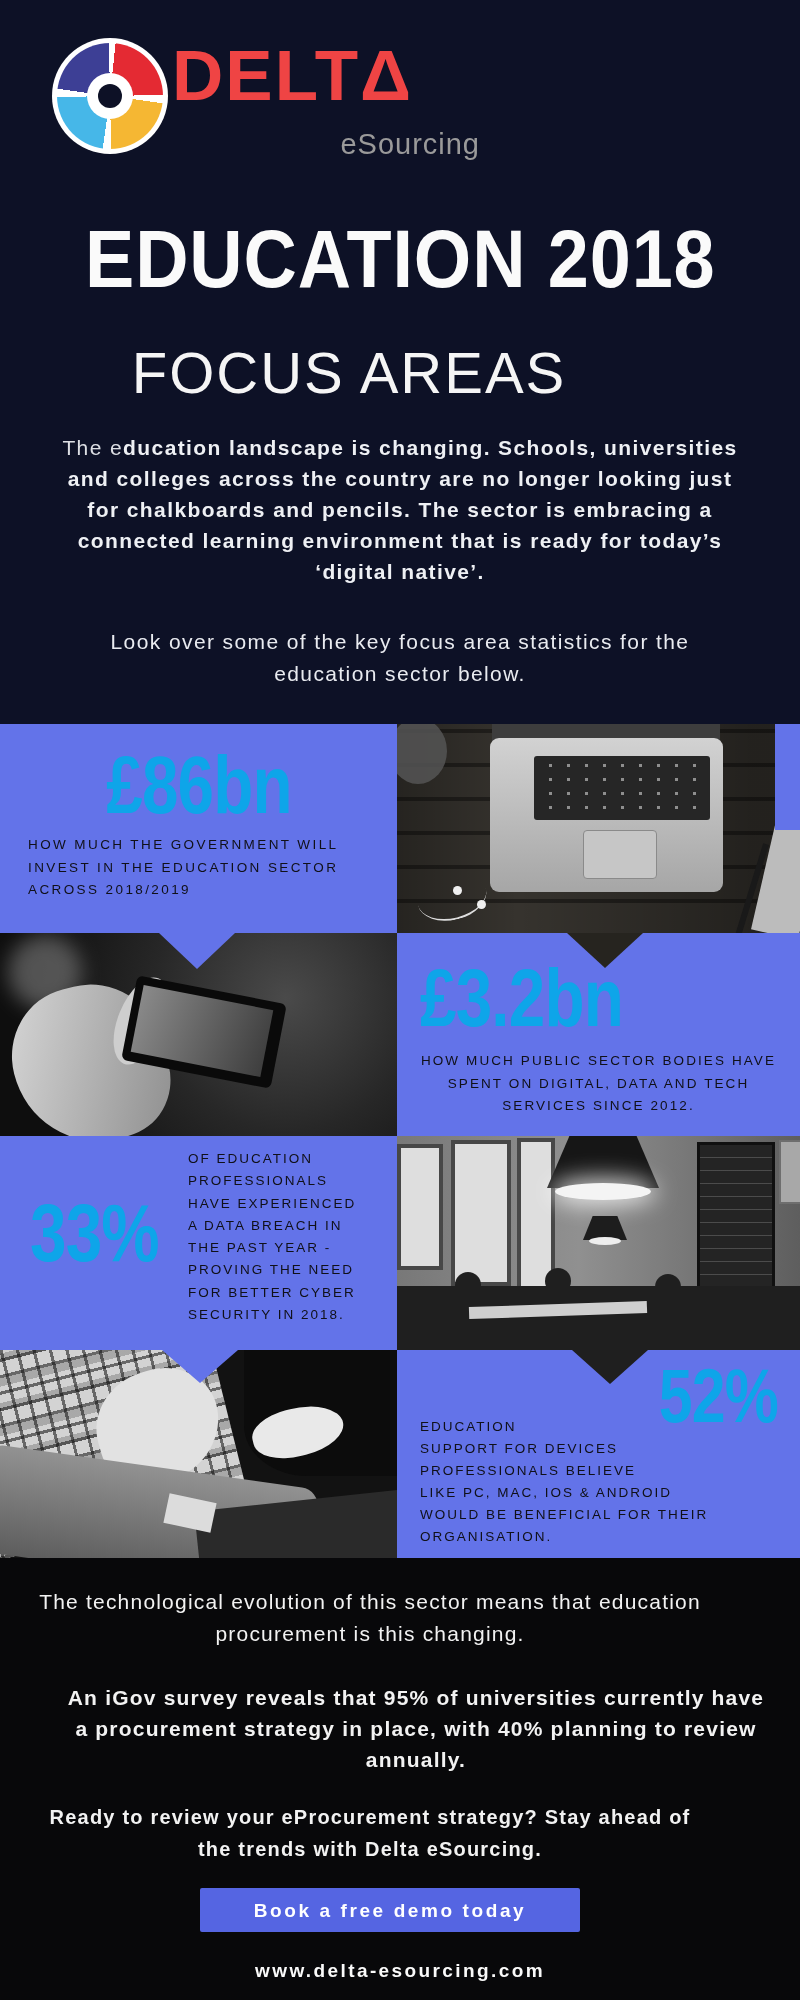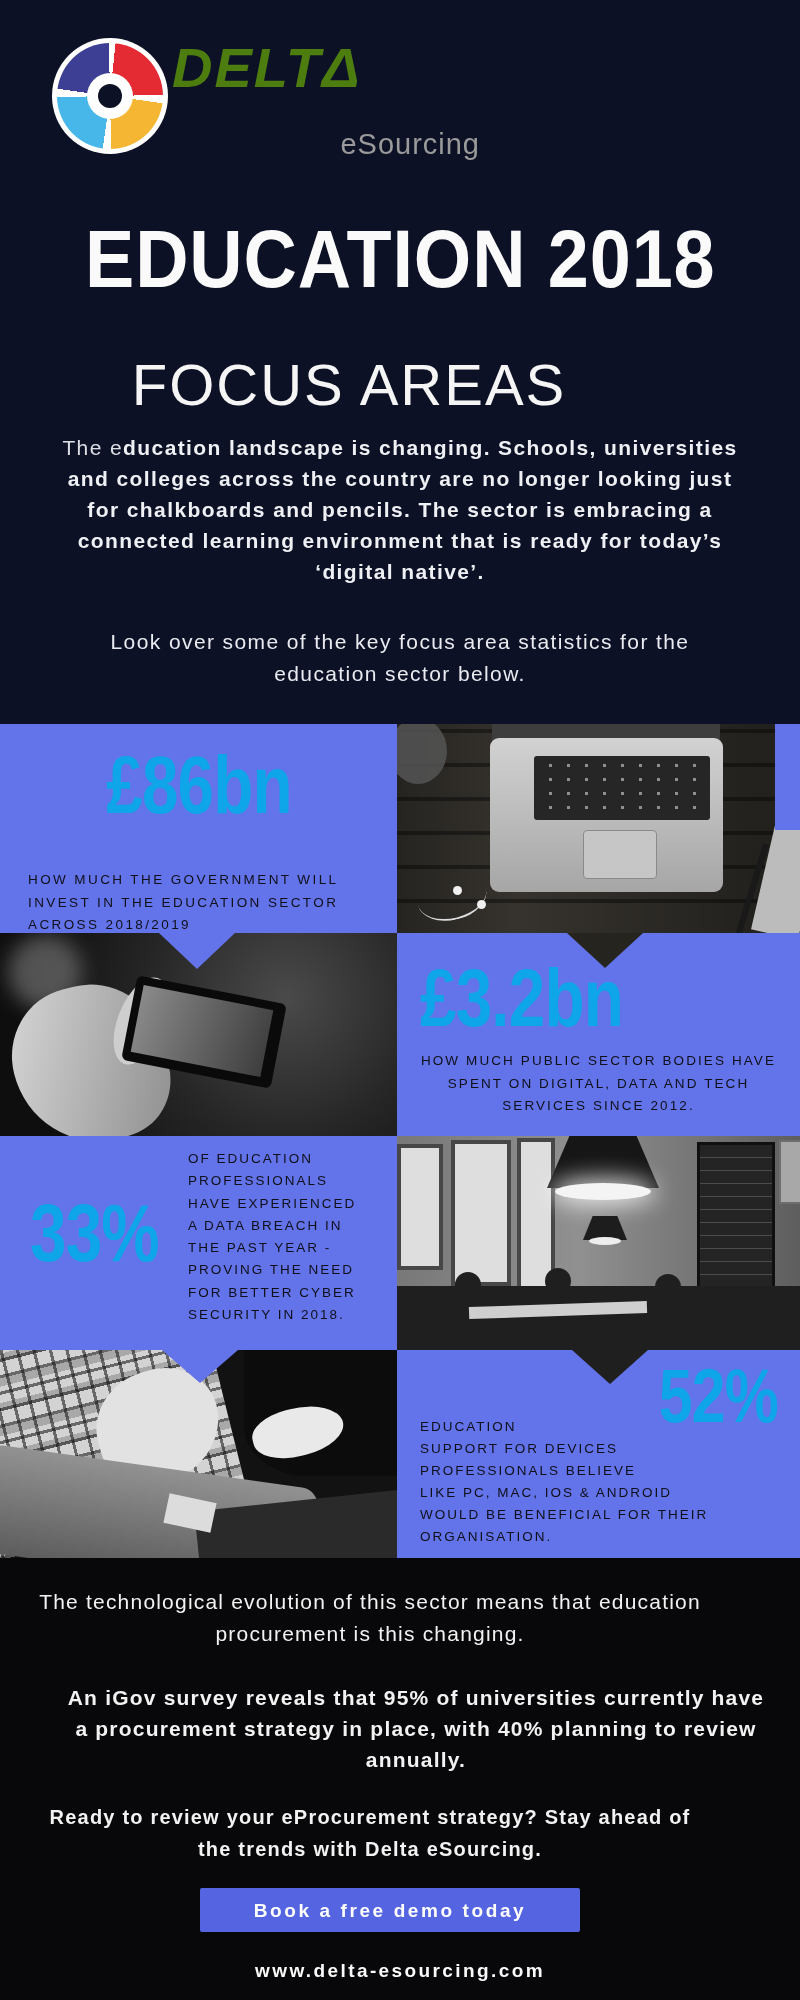--- a/index.html
+++ b/index.html
@@ -14,28 +14,28 @@
   .ring .seg{position:absolute;left:5px;top:5px;right:5px;bottom:5px;border-radius:50%;
     background:conic-gradient(from 6deg,
       #e42a33 0 23%, #fff 23% 25.5%,
       #f5b733 25.5% 48%, #fff 48% 50.5%,
       #46b7e8 50.5% 73%, #fff 73% 75.5%,
       #3d3f95 75.5% 98%, #fff 98% 100%);}
   .ring .inner{position:absolute;left:50%;top:50%;width:46px;height:46px;transform:translate(-50%,-50%);
     background:#fff;border-radius:50%;}
   .ring .hole{position:absolute;left:50%;top:50%;width:24px;height:24px;transform:translate(-50%,-50%);
     background:#0d1126;border-radius:50%;}
-  .brand{left:172px;top:40px;width:320px;color:#4d7c0f;font-weight:bold;font-size:56px;
-         letter-spacing:2px;line-height:1;font-style:italic;}
+  .brand{left:172px;top:40px;width:320px;color:#ef4444;font-weight:bold;font-size:71px;
+         letter-spacing:2px;line-height:1;}
   .subbrand{left:310px;top:128px;width:170px;color:#9a9a9a;font-size:29px;letter-spacing:1px;text-align:right;}
 
   
   .title{left:0;top:218px;width:800px;text-align:center;color:#fafafa;font-weight:bold;font-size:82px;line-height:1;}
   .title span{display:inline-block;transform:scaleX(.9);letter-spacing:1px;}
-  .subtitle{left:0;top:356px;width:698px;text-align:center;color:#f5f5f5;font-weight:400;font-size:58px;
+  .subtitle{left:0;top:344px;width:698px;text-align:center;color:#f5f5f5;font-weight:400;font-size:58px;
             letter-spacing:2px;line-height:1;}
   .intro{left:40px;top:432px;width:720px;text-align:center;color:#eef0f4;font-size:21px;
          letter-spacing:1.4px;line-height:31px;font-weight:bold;}
   .intro .light{font-weight:400;opacity:.92;}
   .intro2{left:60px;top:626px;width:680px;text-align:center;color:#e9ebf0;font-size:21px;
           letter-spacing:1.4px;line-height:32px;font-weight:400;}
 
   
   .blue-block{background:#6373e9;}
   #b1{left:0;top:724px;width:397px;height:209px;}
@@ -45,21 +45,21 @@
   .stat-num{color:#0ea5e9;font-weight:bold;line-height:1;white-space:nowrap;}
   .stat-num span{display:inline-block;transform:scaleX(.8);letter-spacing:-1px;}
   .n1{left:0;top:744px;width:397px;text-align:center;font-size:82px;}
   .n2{left:420px;top:957px;font-size:82px;}
   .n2 span{transform-origin:left center;}
   .n3{left:30px;top:1192px;font-size:82px;}
   .n3 span{transform-origin:left center;}
   .n4{right:22px;top:1358px;font-size:76px;text-align:right;}
   .n4 span{transform-origin:right center;}
   .cap{color:#101018;font-size:13.5px;letter-spacing:2.4px;line-height:22.5px;font-weight:400;}
-  .cap1{left:28px;top:869px;width:360px;text-align:left;}
+  .cap1{left:28px;top:834px;width:360px;text-align:left;}
   .cap2{left:397px;top:1050px;width:403px;text-align:center;letter-spacing:2.1px;}
   .cap3{left:188px;top:1148px;width:210px;letter-spacing:2px;line-height:22.3px;}
   .cap4{left:420px;top:1384px;width:330px;letter-spacing:2px;line-height:22px;margin-top:32px;}
 
   .tri{width:0;height:0;border-left:38px solid transparent;border-right:38px solid transparent;}
   .tri-blue{border-top:36px solid #6373e9;}
   .t1{left:159px;top:933px;}
   .t2{left:567px;top:933px;border-top:35px solid #26241f;}
   .t3{left:162px;top:1350px;border-top:33px solid #6373e9;}
   .t4{left:572px;top:1350px;border-top:34px solid #1f1f1f;}

